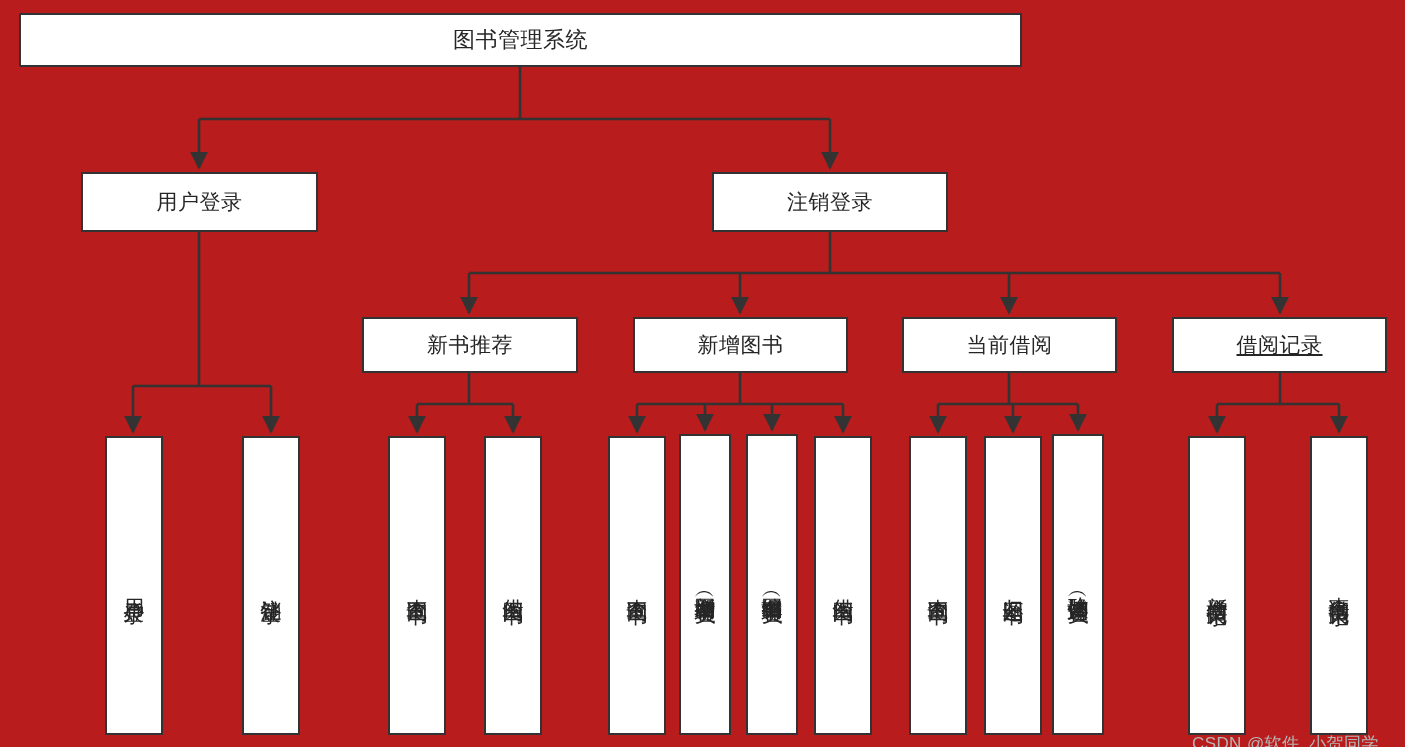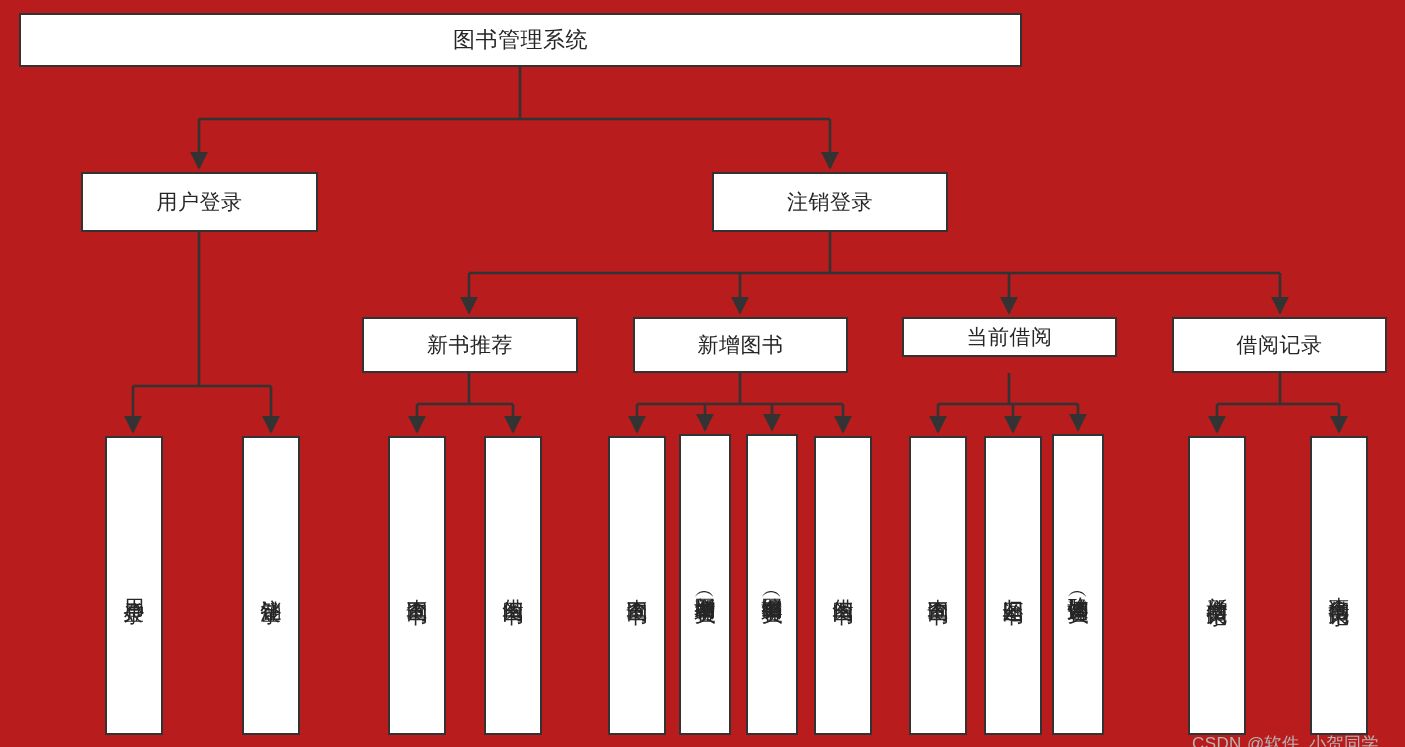--- a/index.html
+++ b/index.html
@@ -143,24 +143,24 @@
   <div class="node h" style="left:712px; top:172px; width:236px; height:60px;">
     <span class="lbl">注销登录</span>
   </div>
 
   <div class="node h" style="left:362px; top:317px; width:216px; height:56px;">
     <span class="lbl">新书推荐</span>
   </div>
   <div class="node h" style="left:633px; top:317px; width:215px; height:56px;">
     <span class="lbl">新增图书</span>
   </div>
-  <div class="node h" style="left:902px; top:317px; width:215px; height:40px;">
+  <div class="node h" style="left:902px; top:317px; width:215px; height:56px;">
     <span class="lbl">当前借阅</span>
   </div>
-  <div class="node h" style="left:1172px; top:317px; width:215px; height:56px;">
+  <div class="node h" style="left:1172px; top:317px; width:215px; height:56px;text-decoration:underline;">
     <span class="lbl">借阅记录</span>
   </div>
 
   <div class="node v" style="left:105px; top:436px; width:58px; height:299px;">
     <span class="lbl">用户登录</span>
   </div>
   <div class="node v" style="left:242px; top:436px; width:58px; height:299px;">
     <span class="lbl">注销登录</span>
   </div>
 

